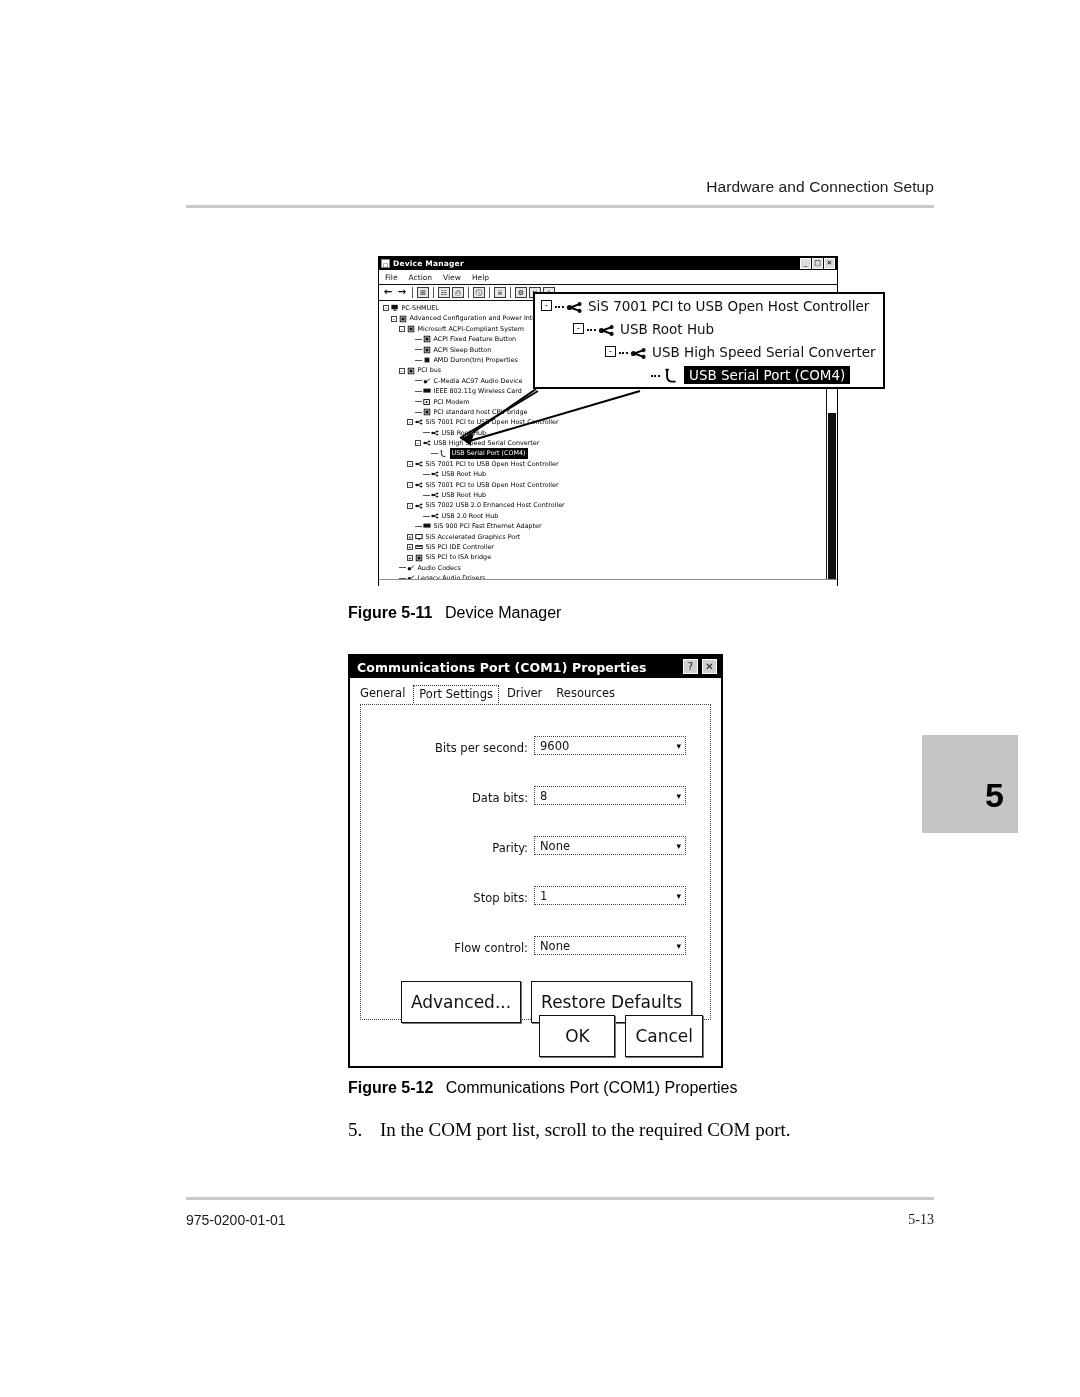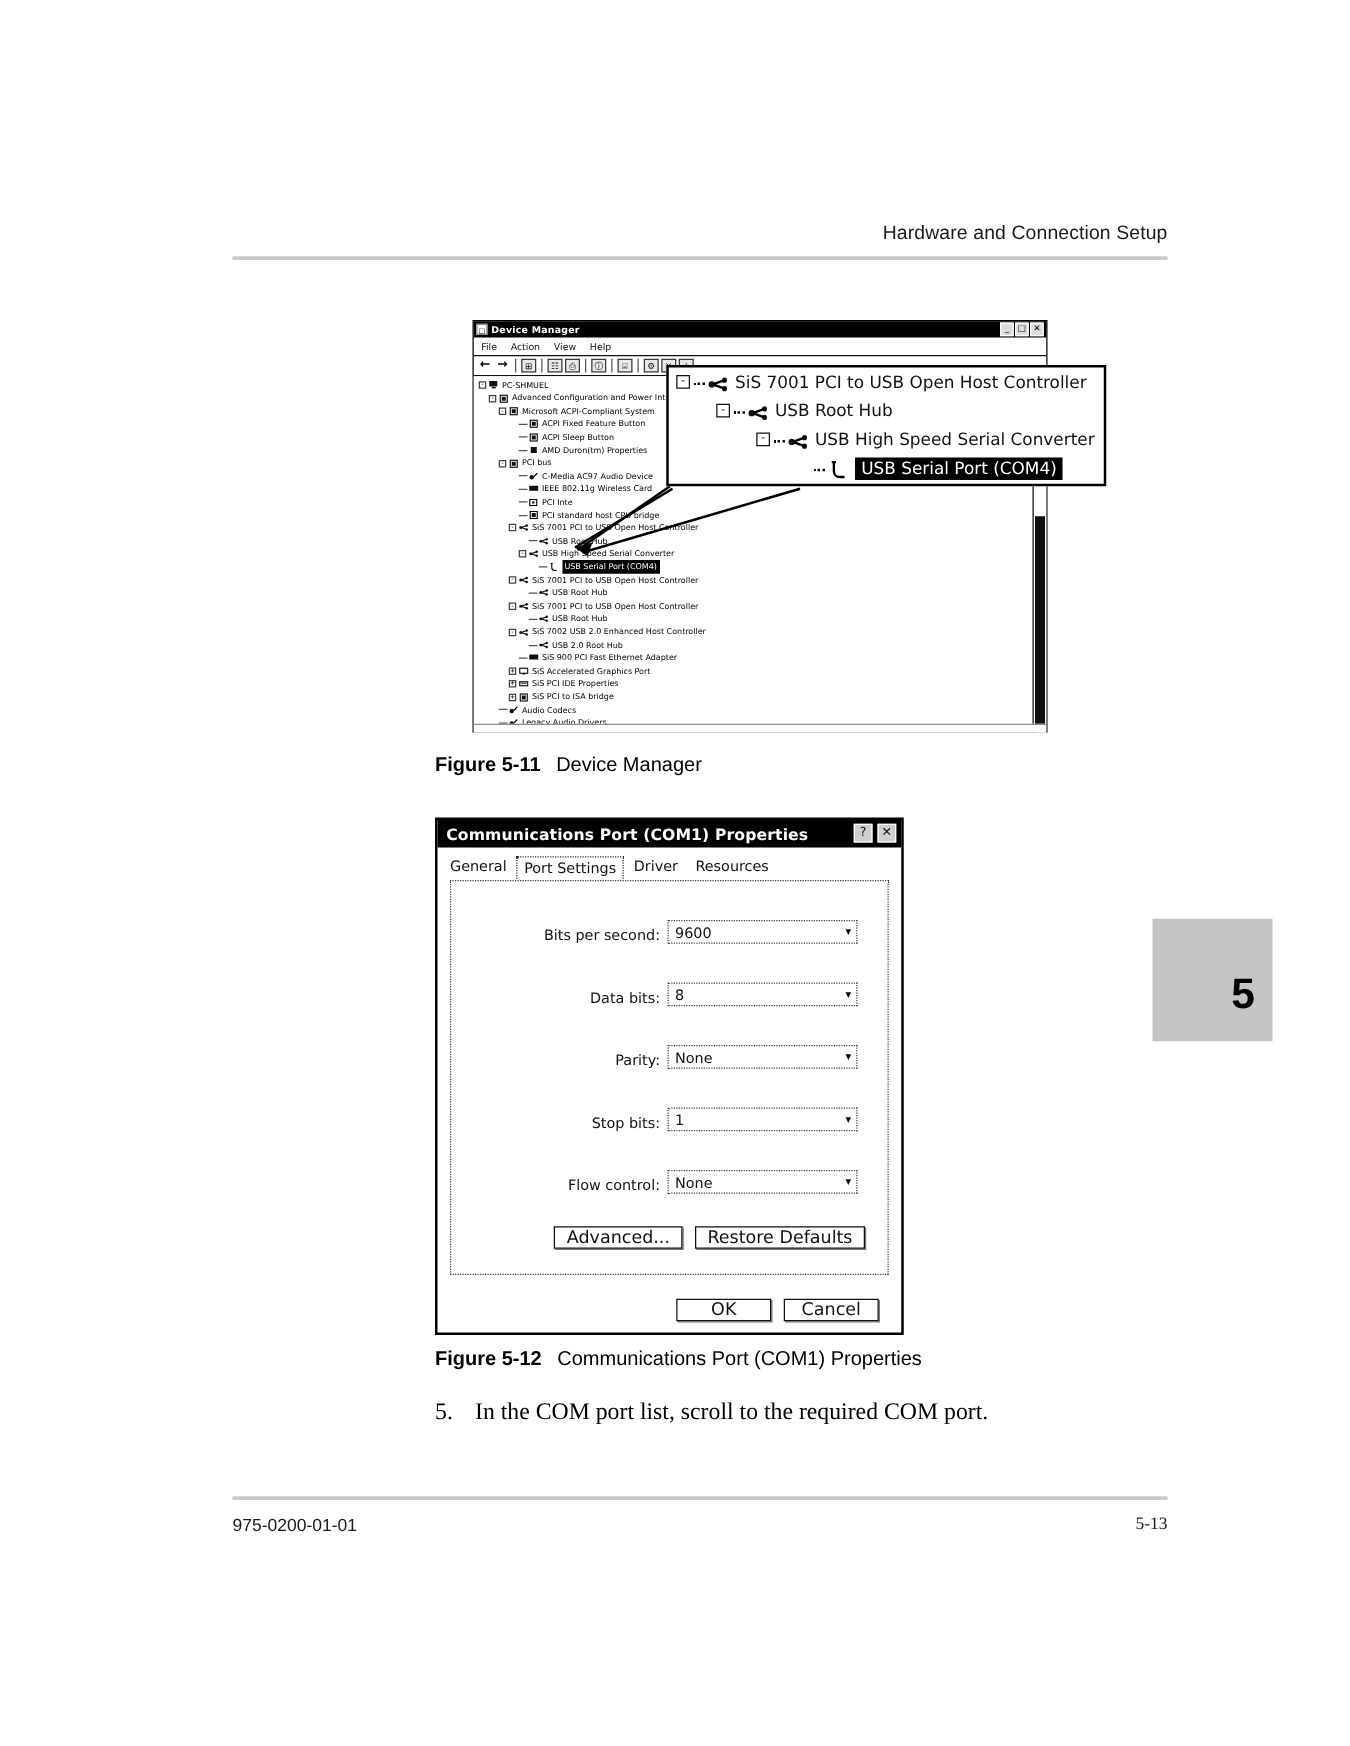--- a/index.html
+++ b/index.html
@@ -398,23 +398,23 @@
   .btn-row {
     display: flex;
     justify-content: flex-end;
     gap: 10px;
     margin-top: 26px;
     padding-right: 18px;
   }
   .wbtn {
     border: 1px solid #111;
     background: #fff;
-    font-size: 14px;
+    font-size: 17px;
     color: #111;
-    padding: 0 9px;
+    padding: 10px 9px;
     text-align: center;
     box-shadow: 1px 1px 0 #777;
     white-space: nowrap;
   }
   .pd-footer {
     position: absolute;
     left: 0; bottom: 9px;
     width: 100%;
     display: flex;
     justify-content: flex-end;
@@ -547,21 +547,21 @@
             </svg></span>
           <span class="lbl">IEEE 802.11g Wireless Card</span>
         </div>
         <div class="tnode" style="padding-left: 24px;">
           <span class="exp none"></span>
           <span class="dash"></span>
           <span class="ico"><svg viewBox="0 0 10 10">
               <rect x="1" y="2" width="7" height="6" stroke="#000" fill="none" stroke-width="1.1"></rect>
               <circle cx="4.5" cy="5" r="1.2" fill="#111"></circle>
             </svg></span>
-          <span class="lbl">PCI Inte</span>
+          <span class="lbl">PCI Modem</span>
         </div>
         <div class="tnode" style="padding-left: 24px;">
           <span class="exp none"></span>
           <span class="dash"></span>
           <span class="ico"><svg viewBox="0 0 10 10">
               <rect x="1.5" y="1.5" width="7" height="7" stroke="#000" fill="none" stroke-width="1.1"></rect>
               <rect x="3" y="3" width="4" height="4" fill="#111"></rect>
             </svg></span>
           <span class="lbl">PCI standard host CPU bridge</span>
         </div>
@@ -683,21 +683,21 @@
               <rect x="3.5" y="7.2" width="3" height="1" fill="#111"></rect>
             </svg></span>
           <span class="lbl">SiS Accelerated Graphics Port</span>
         </div>
         <div class="tnode" style="padding-left: 24px;">
           <span class="exp">+</span>
           <span class="ico"><svg viewBox="0 0 10 10">
               <rect x="1" y="3" width="8" height="4" stroke="#000" fill="none" stroke-width="1.1"></rect>
               <rect x="2" y="4" width="6" height="0.9" fill="#111"></rect>
             </svg></span>
-          <span class="lbl">SiS PCI IDE Properties</span>
+          <span class="lbl">SiS PCI IDE Controller</span>
         </div>
         <div class="tnode" style="padding-left: 24px;">
           <span class="exp">+</span>
           <span class="ico"><svg viewBox="0 0 10 10">
               <rect x="1.5" y="1.5" width="7" height="7" stroke="#000" fill="none" stroke-width="1.1"></rect>
               <rect x="3" y="3" width="4" height="4" fill="#111"></rect>
             </svg></span>
           <span class="lbl">SiS PCI to ISA bridge</span>
         </div>
         <div class="tnode" style="padding-left: 8px;">

